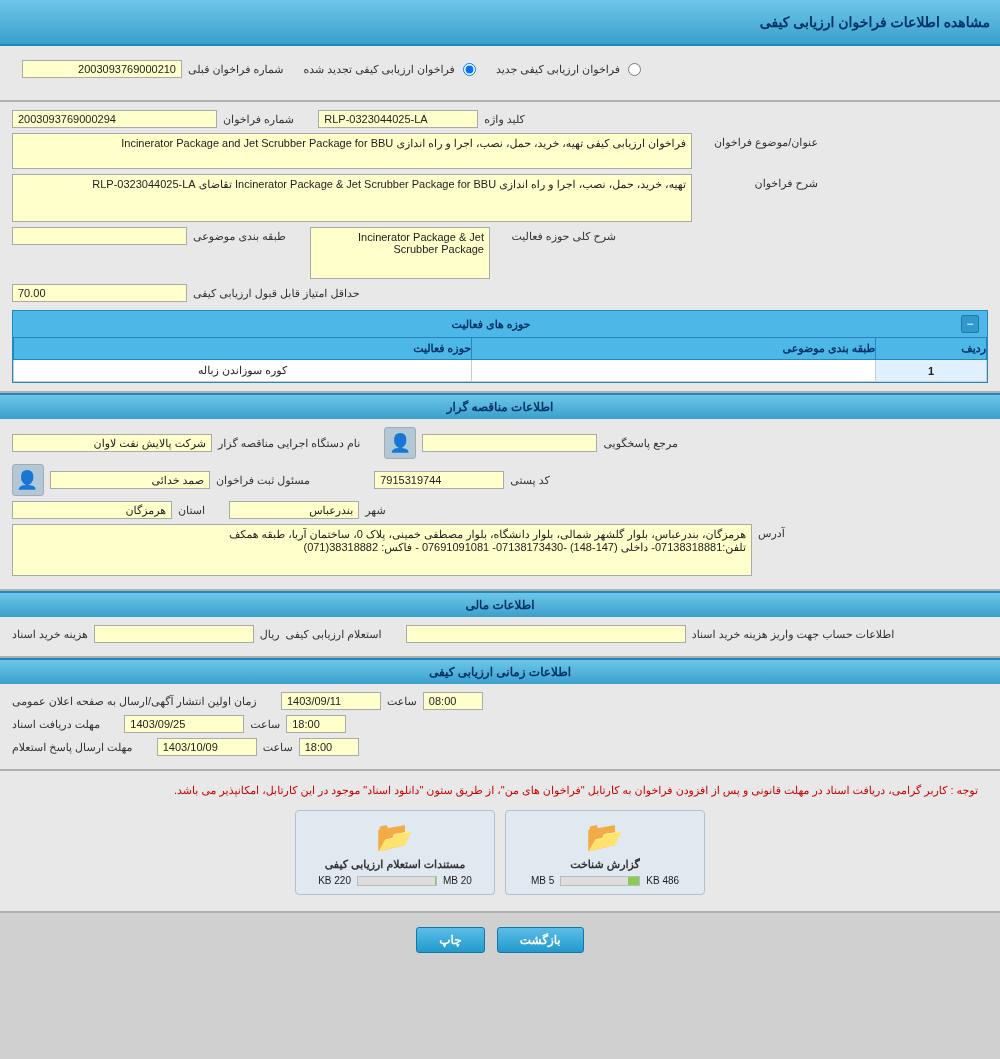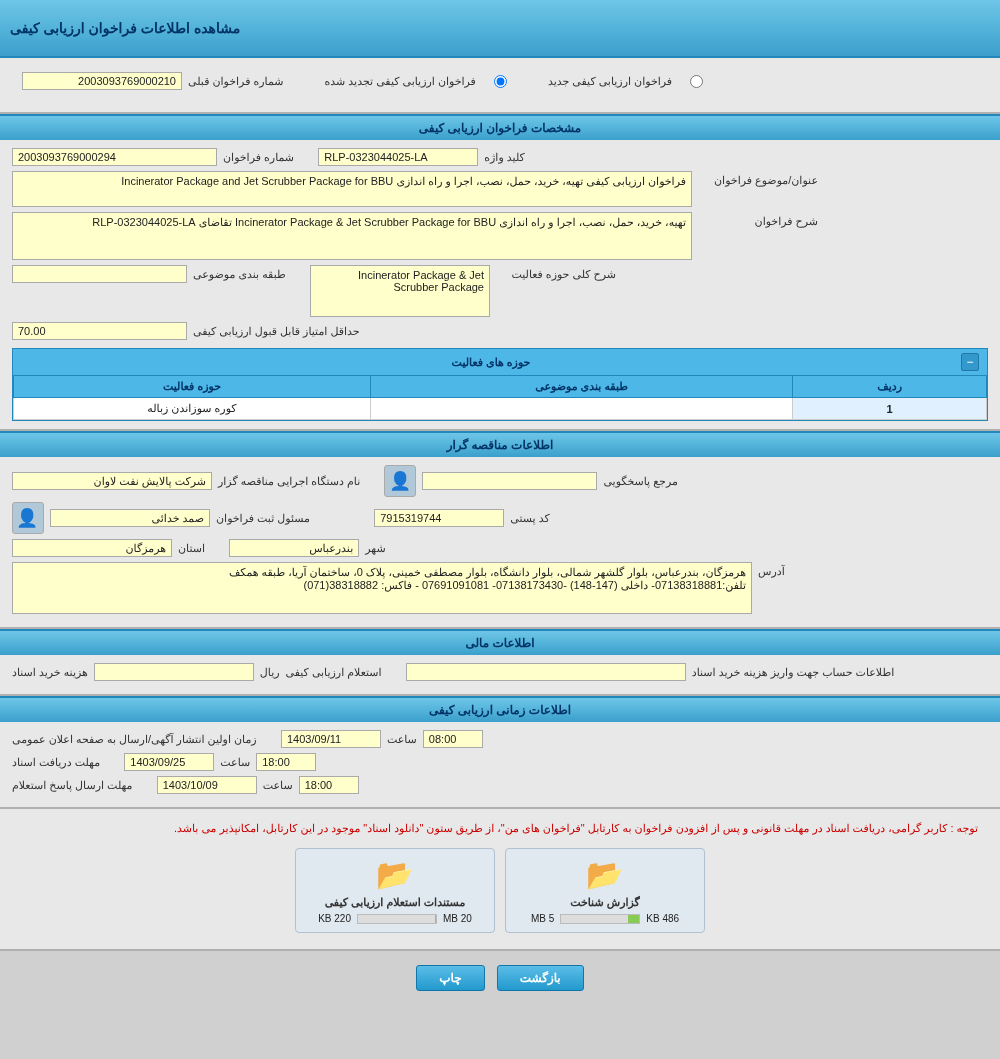--- a/index.html
+++ b/index.html
@@ -62,47 +62,46 @@
       display: flex;
       align-items: center;
       justify-content: flex-end;
       gap: 20px;
       margin-bottom: 8px;
       padding: 6px 10px;
     }
     .radio-item {
       display: flex;
       align-items: center;
-      gap: 18px;
+      gap: 8px;
       color: #333;
       font-size: 11px;
-      margin-left: 21px;
     }
     
     .top-header {
       background: linear-gradient(to bottom, #6ec6e8, #3aa0cc);
       color: #003366;
       font-weight: bold;
       font-size: 14px;
-      text-align: left;
-      padding: 20px 10px;
+      text-align: right;
+      padding: 14px 10px;
       border-bottom: 2px solid #2288bb;
     }
     
     .activity-table {
       width: 100%;
       border-collapse: collapse;
       font-size: 11px;
     }
     .activity-table th {
       background: #4db8e8;
       color: #003366;
       font-weight: bold;
-      text-align: center;
-      padding: 4px 16px;
+      text-align: right;
+      padding: 4px 0;
       border: 1px solid #2288bb;
     }
     .activity-table td {
       background: #fff;
       text-align: center;
       padding: 4px 8px;
       border: 1px solid #ccc;
     }
     .activity-table .row-num {
       background: #e0f0ff;
@@ -244,21 +243,20 @@
         <input type="radio" name="fara_type" checked="" style="">
         <span>فراخوان ارزیابی کیفی تجدید شده</span>
       </div>
       <div style="display:flex;align-items:center;gap:6px;">
         <span class="form-label">شماره فراخوان قبلی</span>
         <input class="form-input ltr" style="width: 160px; text-align: right;" type="text" value="2003093769000210">
       </div>
     </div>
   </div>
 
-  <div class="section-header">مشخصات فراخوان ارزیابی کیفی</div>
   <div class="section-body">
 
     <div class="form-row">
       <span class="form-label">کلید واژه</span>
       <input class="form-input ltr" style="width: 160px;" type="text" value="RLP-0323044025-LA">
       &nbsp;&nbsp;&nbsp;&nbsp;
       <span class="form-label">شماره فراخوان</span>
       <input class="form-input ltr" style="width: 205px;" type="text" value="2003093769000294">
     </div>
 
@@ -387,21 +385,21 @@
         <input class="form-input ltr" style="width: 100px;" type="text" value="1403/09/11">
       </div>
       &nbsp;&nbsp;&nbsp;&nbsp;
       <span class="form-label">زمان اولین انتشار آگهی/ارسال به صفحه اعلان عمومی</span>
     </div>
 
     <div class="form-row">
       <div style="display:flex;align-items:center;gap:6px;">
         <input class="form-input ltr" style="width: 60px;" type="text" value="18:00">
         <span class="form-label">ساعت</span>
-        <input class="form-input ltr" style="width: 90px;" type="text" value="1403/09/25">
+        <input class="form-input ltr" style="width: 120px;" type="text" value="1403/09/25">
       </div>
       &nbsp;&nbsp;&nbsp;&nbsp;
       <span class="form-label">مهلت دریافت اسناد</span>
     </div>
 
     <div class="form-row">
       <div style="display:flex;align-items:center;gap:6px;">
         <input class="form-input ltr" style="width: 60px;" type="text" value="18:00">
         <span class="form-label">ساعت</span>
         <input class="form-input ltr" style="width: 100px;" type="text" value="1403/10/09">

